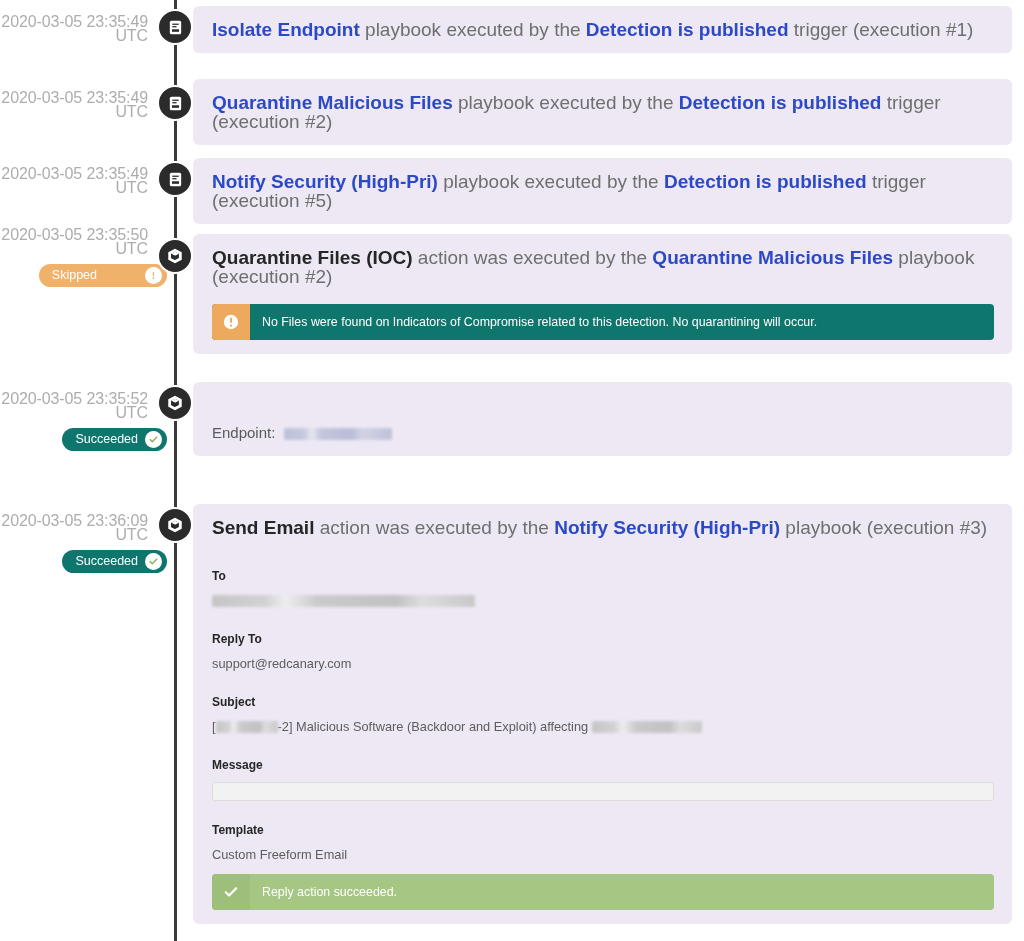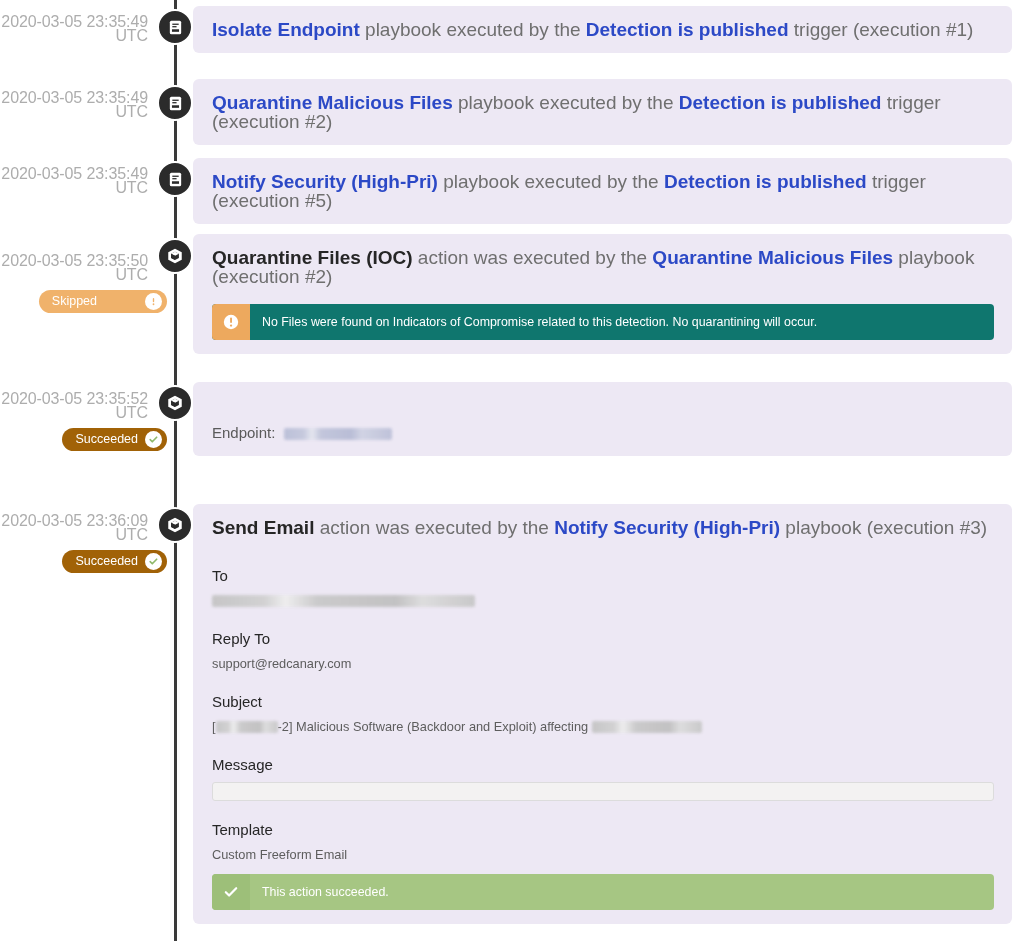--- a/index.html
+++ b/index.html
@@ -54,21 +54,21 @@
     margin-top: 8px;
     margin-right: 7px;
     padding: 3px 5px 3px 13px;
     border-radius: 12px;
     font-size: 12.5px;
     color: #ffffff;
     line-height: 15px;
     white-space: nowrap;
   }
   .badge.skipped { background: #f0b26b; gap: 48px; }
-  .badge.succeeded { background: #a16207; }
+  .badge.succeeded { background: #0f766e; }
   .badge-dot {
     width: 17px; height: 17px;
     border-radius: 50%;
     background: #ffffff;
     display: inline-flex;
     align-items: center;
     justify-content: center;
     font-size: 11px;
     font-weight: bold;
     flex: none;
@@ -111,22 +111,22 @@
   .card-title .link { color: #2c49c6; font-weight: bold; }
 
   .plain-row {
     margin-top: 27px;
     font-size: 15px;
     color: #5a5a5a;
     line-height: 19px;
   }
   .field { margin-top: 20px; }
   .field-label {
-    font-size: 15px;
-    font-weight: normal;
+    font-size: 12px;
+    font-weight: bold;
     color: #262626;
     line-height: 18px;
   }
   .field-value {
     margin-top: 7px;
     font-size: 12.8px;
     color: #5d5d5d;
     line-height: 18px;
   }
   .redact {
@@ -239,21 +239,21 @@
       </svg>
     </div>
     <div class="card" style="top:6px;">
       <div class="card-title">
         <span class="link">Notify Security (High-Pri)</span><span> playbook executed by the </span><span class="link">Detection is published</span><span> trigger (execution #5)</span>
       </div>
     </div>
   </div>
 
   <div class="event" style="top:228px;">
-    <div class="gutter" style="top:26px;">
+    <div class="gutter" style="top:0;">
       <span class="timestamp">2020-03-05 23:35:50 UTC</span>
       <span class="badge skipped">
         <span>Skipped</span>
         <span class="badge-dot">
           <svg width="11" height="11" viewBox="0 0 16 16" aria-hidden="true">
             <rect x="7" y="3" width="2" height="6" rx="1" fill="currentColor"></rect>
             <circle cx="8" cy="12" r="1.3" fill="currentColor"></circle>
           </svg>
         </span>
       </span>
@@ -362,17 +362,17 @@
         <div class="field-label">Template</div>
         <div class="field-value">Custom Freeform Email</div>
       </div>
 
       <div class="alert success" style="margin-top:10px;">
         <span class="alert-icon-wrap">
           <svg width="16" height="16" viewBox="0 0 16 16" aria-hidden="true">
             <path d="M2.8 8.2l3.3 3.3 7.1-7.3" stroke="#ffffff" stroke-width="2.2" fill="none" stroke-linecap="round" stroke-linejoin="round"></path>
           </svg>
         </span>
-        <span class="alert-text">This action succeeded.</span>
+        <span class="alert-text">Reply action succeeded.</span>
       </div>
     </div>
   </div>
 </div>
 
 </body></html>

